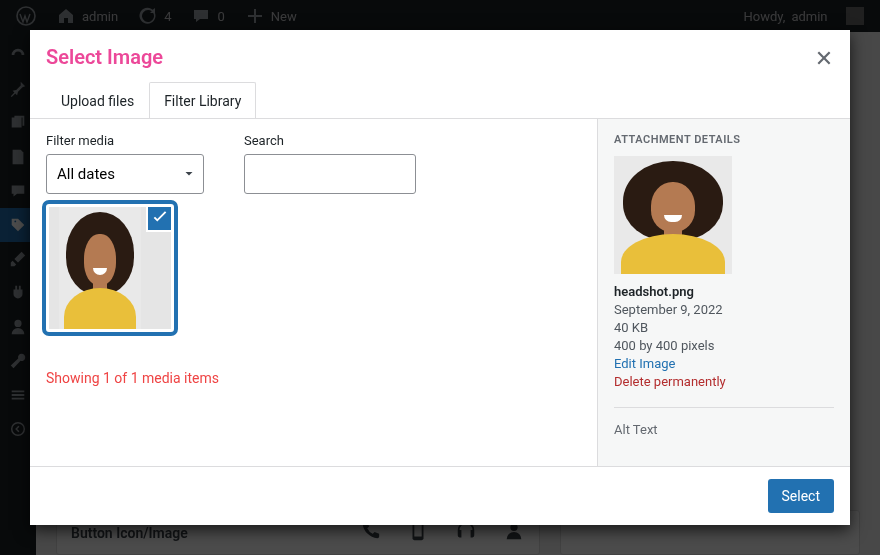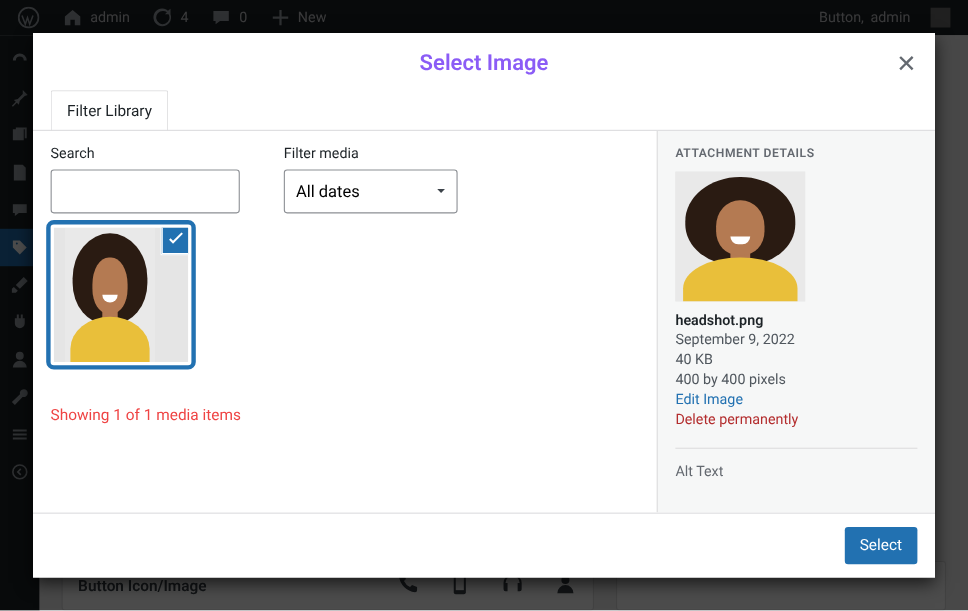--- a/index.html
+++ b/index.html
@@ -15,21 +15,21 @@
 .sidenav svg{width:18px;height:18px;}
 .page-bg{position:absolute;left:36px;top:32px;right:0;bottom:0;background:#f0f0f1;}
 .bg-strip{position:absolute;left:0;right:0;bottom:0;height:45px;display:flex;gap:20px;padding:0 20px;}
 .panel-l{flex:1;background:#fff;border:1px solid #dcdcde;border-radius:3px;display:flex;align-items:center;padding:0 14px;color:#3c434a;font-size:14px;font-weight:600;justify-content:space-between;}
 .icon-row{display:flex;gap:26px;fill:#3c434a;color:#3c434a;}
 .icon-row svg{width:22px;height:22px;}
 .panel-r{width:300px;background:#fff;border:1px solid #dcdcde;border-radius:3px;}
 .modal-backdrop{position:absolute;top:0;left:0;right:0;bottom:0;background:rgba(0,0,0,0.7);}
 .modal{position:absolute;left:30px;right:30px;top:30px;bottom:30px;background:#fff;box-shadow:0 5px 15px rgba(0,0,0,.7);display:flex;flex-direction:column;}
 .modal-head{padding:12px 16px 0;position:relative;}
-.modal-title{text-align:center;font-size:20px;font-weight:600;line-height:1.5;color:#8b5cf6;}
+.modal-title{text-align:left;font-size:20px;font-weight:600;line-height:1.5;color:#ec4899;}
 .modal-close{position:absolute;right:8px;top:10px;width:36px;height:36px;display:flex;align-items:center;justify-content:center;color:#646970;font-size:22px;cursor:pointer;}
 .tabs{display:flex;padding:10px 16px 0;}
 .tab{padding:10px 14px;font-size:14px;color:#1d2327;border:1px solid transparent;border-bottom:none;cursor:pointer;}
 .tab.active{border-color:#dcdcde;background:#fff;border-radius:2px 2px 0 0;}
 .tab-border{border-bottom:1px solid #dcdcde;margin-top:-1px;}
 .body{flex:1;display:flex;overflow:hidden;}
 .media-area{flex:1;padding:14px 16px;overflow:auto;}
 .filters{display:flex;gap:40px;margin-bottom:10px;}
 .filt{display:flex;flex-direction:column;gap:6px;}
 .filt label{font-size:13px;color:#1d2327;}
@@ -101,21 +101,21 @@
     <div class="ab-item">
         <span class="ab-ico">
           <svg viewBox="0 0 20 20">
             <path d="M9 3h2v6h6v2h-6v6H9v-6H3V9h6z"></path>
           </svg>
         </span>
         <span>New</span>
       </div>
   </div>
   <div class="adminbar-right">
-    <div class="ab-item"><span>Button, </span><span>admin</span>&nbsp;&nbsp;<span class="avatar-sq"></span></div>
+    <div class="ab-item"><span>Howdy, </span><span>admin</span>&nbsp;&nbsp;<span class="avatar-sq"></span></div>
   </div>
 </div>
 
 <div class="sidenav">
   <div class="sidenav-item">
       <svg viewBox="0 0 20 20">
         <path d="M10 3a7 7 0 00-7 7h3a4 4 0 118 0h3a7 7 0 00-7-7z"></path>
       </svg>
     </div>
   <div class="sidenav-item">
@@ -202,41 +202,42 @@
 
 <div class="modal-backdrop"></div>
 <div class="modal">
   <div class="modal-head">
     <div class="modal-title">Select Image</div>
     <div class="modal-close">
         <span>✕</span>
       </div>
   </div>
   <div class="tabs">
+    <div class="tab">Upload files</div>
     <div class="tab active">Filter Library</div>
   </div>
   <div class="tab-border"></div>
 
   <div class="body">
     <div class="media-area">
       <div class="filters">
-        <div class="filt">
-          <label>Search</label>
-          <input class="srch" type="text" value="" style="">
-        </div>
         <div class="filt">
           <label>Filter media</label>
           <div class="sel-wrap">
             <select class="sel">
               <option>All dates</option>
             </select>
             <svg class="sel-caret" width="14" height="14" viewBox="0 0 20 20">
                 <path d="M5 7l5 5 5-5z"></path>
               </svg>
           </div>
+        </div>
+        <div class="filt">
+          <label>Search</label>
+          <input class="srch" type="text" value="" style="">
         </div>
       </div>
 
       <div class="thumbs">
         <div class="thumb sel">
           <div class="headshot">
             <div class="hair"></div>
               <div class="neck"></div>
               <div class="shirt"></div>
               <div class="face"></div>

